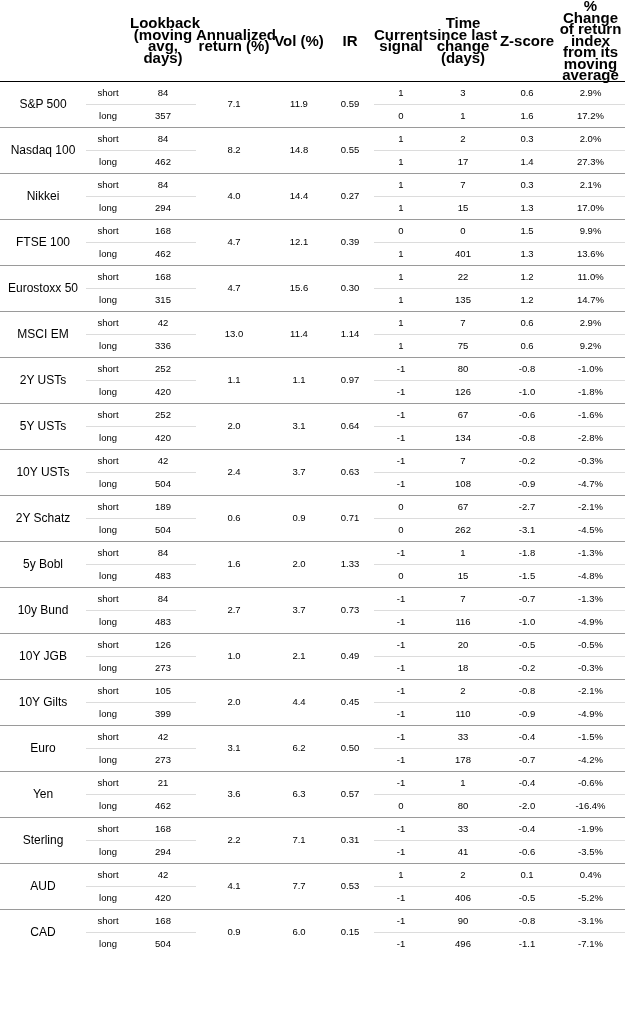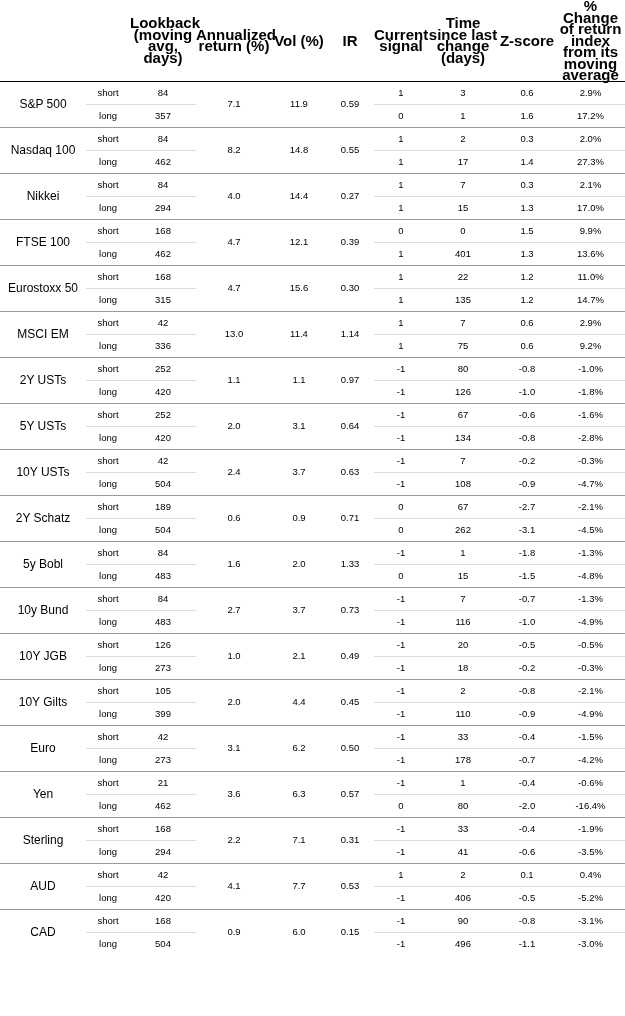--- a/index.html
+++ b/index.html
@@ -499,17 +499,17 @@
           <td class="lightdiv">90</td>
           <td class="lightdiv">-0.8</td>
           <td class="lightdiv">-3.1%</td>
         </tr>
         <tr class="bot lastrow">
           <td class="term">long</td>
           <td>504</td>
           <td>-1</td>
           <td>496</td>
           <td>-1.1</td>
-          <td>-3.0%</td>
+          <td>-7.1%</td>
         </tr>
       </tbody>
   </table>
 </div>
 
 </body></html>

